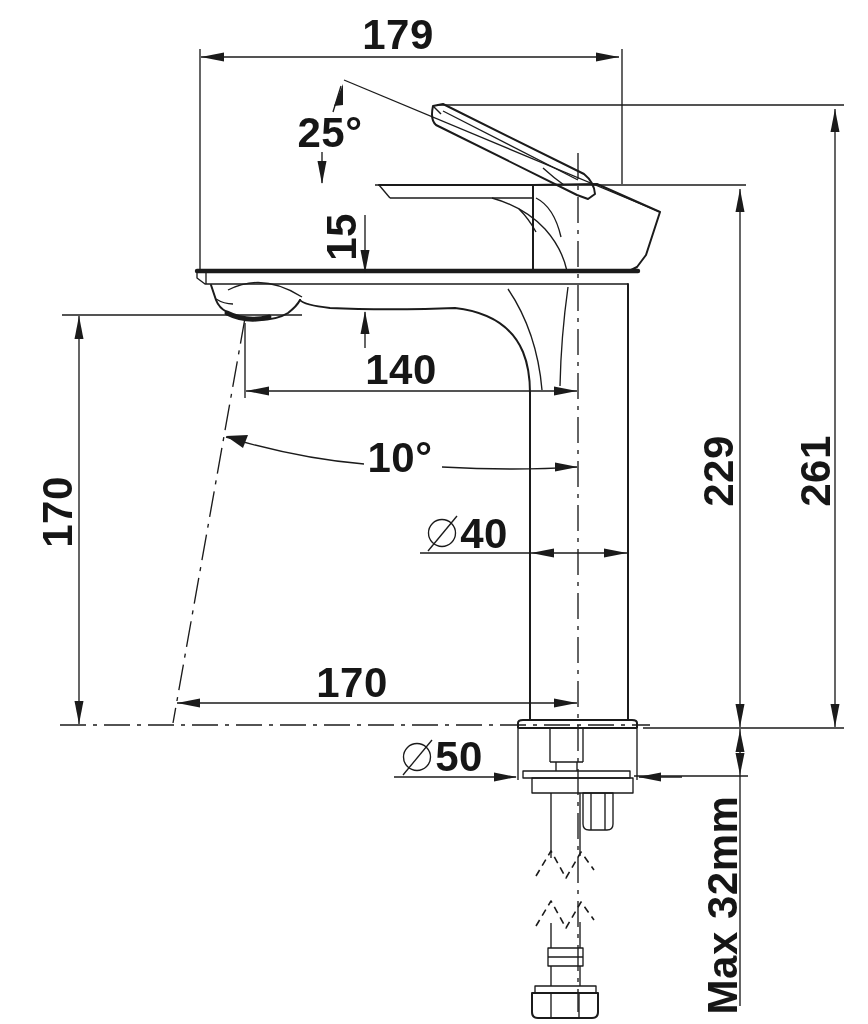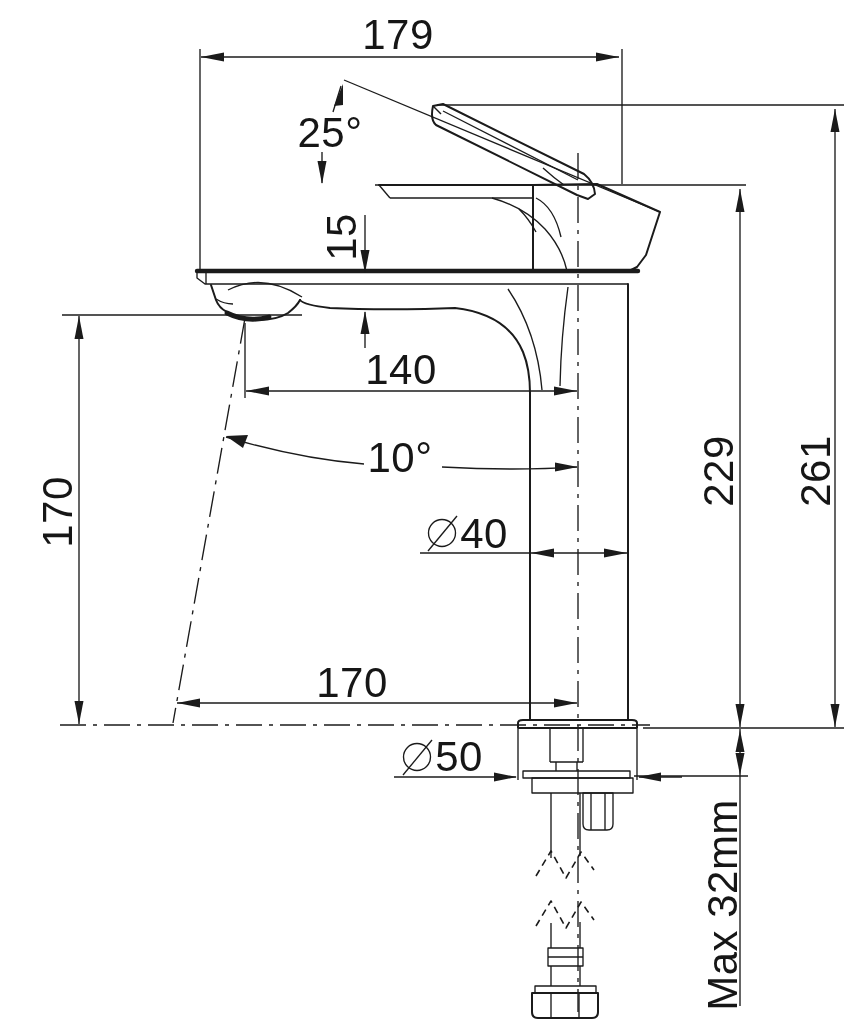--- a/index.html
+++ b/index.html
@@ -1,17 +1,17 @@
 <!DOCTYPE html>
 <html><head>
 <meta charset="utf-8">
 <style>
   :root{ --ink:#1b1b1b; --bg:#ffffff; }
   html,body{ margin:0; padding:0; background:var(--bg); }
-  .stage{ width:868px; height:1024px; background:var(--bg); position:relative; overflow:hidden; }
+  .stage{ width:868px; height:1024px; background:var(--bg); position:relative; overflow:hidden;font-weight:bold; }
   svg{ display:block; }
   
   .o  { fill:none; stroke:var(--ink); stroke-width:2;   stroke-linecap:round; stroke-linejoin:round; }
   .t1 { fill:none; stroke:var(--ink); stroke-width:1.35; stroke-linecap:butt; }
   .t4 { fill:none; stroke:var(--ink); stroke-width:4.4; stroke-linecap:round; }
   .mouth{ fill:none; stroke:var(--ink); stroke-width:4.8; stroke-linecap:round; }
   .ar { fill:var(--ink); stroke:none; }
   .cl { fill:none; stroke:var(--ink); stroke-width:1.35; stroke-dasharray:26 7 4 7; stroke-linecap:butt; }
   .bk { fill:none; stroke:var(--ink); stroke-width:1.6; stroke-dasharray:7 5; stroke-linejoin:round; }
   text{ font-family:"Liberation Sans","DejaVu Sans",sans-serif; font-size:42px; fill:#161616;

